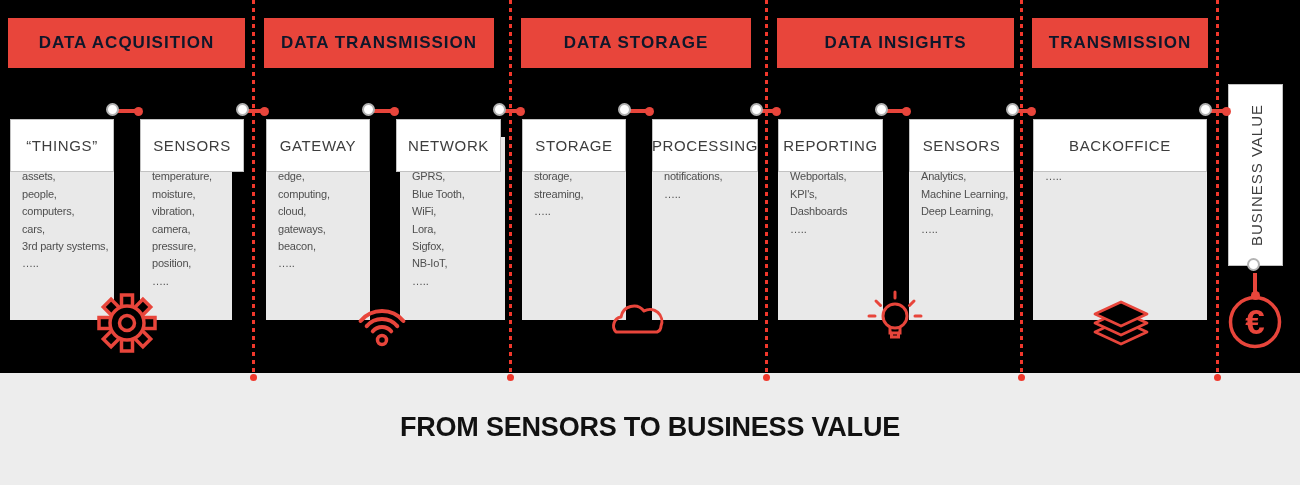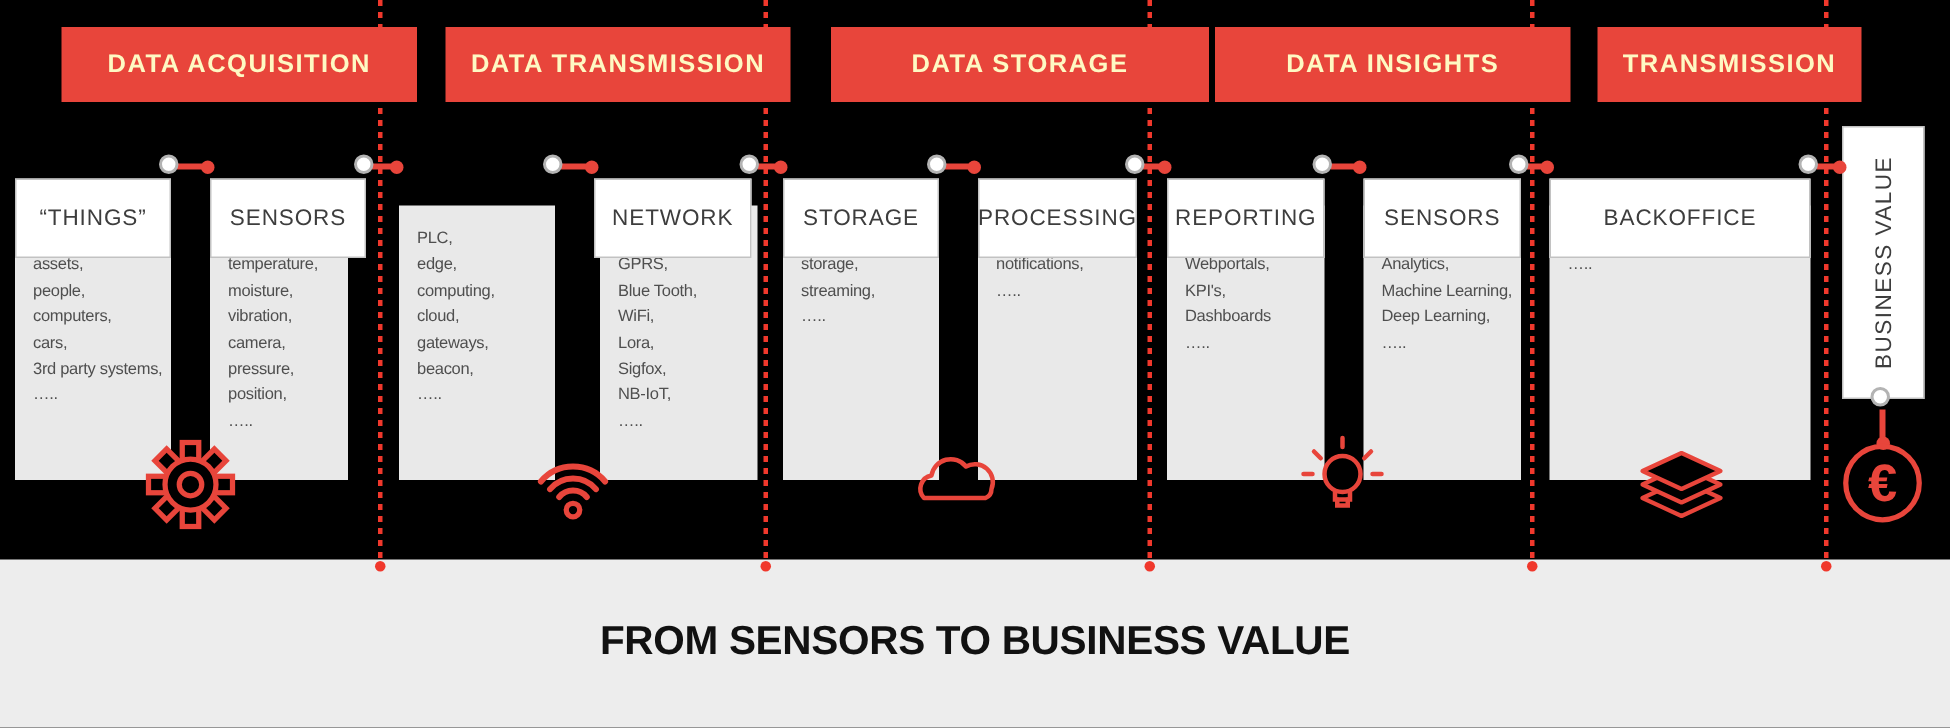--- a/index.html
+++ b/index.html
@@ -6,23 +6,23 @@
     --red:#e8453b;
     --dotred:#f0382c;
     --panel:#e9e9e9;
     --footer:#ededed;
     --border:#c2c2c2;
   }
   *{margin:0;padding:0;box-sizing:border-box;}
   body{font-family:"Liberation Sans",sans-serif;background:#fff;}
   #app{position:relative;width:1300px;height:485px;overflow:hidden;background:#000;}
   .stage{position:absolute;left:0;top:0;width:1300px;height:373px;background:#000;}
-  .hdr{position:absolute;top:18px;height:50px;background:var(--red);color:#fef9c3;
+  .hdr{position:absolute;top:18px;height:50px;background:var(--red);color:#0f172a;
        font-weight:bold;font-size:17px;letter-spacing:1px;display:flex;
-       align-items:center;justify-content:center;z-index:2;margin-left:33px;}
+       align-items:center;justify-content:center;z-index:2;}
   .lbl{position:absolute;top:84px;height:53px;background:#fff;border:1px solid var(--border);
        display:flex;align-items:center;justify-content:center;font-size:15px;
        letter-spacing:.6px;color:#3d3d3d;z-index:3;margin-top:35px;}
   .lst{position:absolute;top:137px;height:183px;background:var(--panel);
        padding:14px 4px 0 12px;font-size:11px;letter-spacing:-0.2px;line-height:17.4px;
        color:#4f4f4f;white-space:pre-line;z-index:2;}
   .port{position:absolute;width:13px;height:13px;background:#fff;border:2px solid #b3b3b3;
         border-radius:50%;z-index:6;}
   .cline{position:absolute;top:109px;height:4px;background:var(--red);z-index:4;}
   .cdot{position:absolute;top:106.5px;width:9px;height:9px;border-radius:50%;
@@ -49,26 +49,27 @@
   <div class="stage">
 
     <div class="vdiv" style="left:252px"></div>
     <div class="vdiv" style="left:509px"></div>
     <div class="vdiv" style="left:765px"></div>
     <div class="vdiv" style="left:1020px"></div>
     <div class="vdiv" style="left:1216px"></div>
 
     <div class="hdr" style="left:8px;width:237px">DATA ACQUISITION</div>
     <div class="hdr" style="left:264px;width:230px">DATA TRANSMISSION</div>
-    <div class="hdr" style="left:521px;width:252px">DATA STORAGE</div>
+    <div class="hdr" style="left:521px;width:230px">DATA STORAGE</div>
     <div class="hdr" style="left:777px;width:237px">DATA INSIGHTS</div>
     <div class="hdr" style="left:1032px;width:176px">TRANSMISSION</div>
 
     <div class="lbl" style="left:10px;width:104px">“THINGS”</div>
     <div class="lbl" style="left:140px;width:104px">SENSORS</div>
+    <div class="lbl" style="left:266px;width:104px">GATEWAY</div>
     <div class="lbl" style="left:396px;width:105px">NETWORK</div>
     <div class="lbl" style="left:522px;width:104px">STORAGE</div>
     <div class="lbl" style="left:652px;width:106px">PROCESSING</div>
     <div class="lbl" style="left:778px;width:105px">REPORTING</div>
     <div class="lbl" style="left:909px;width:105px">SENSORS</div>
     <div class="lbl" style="left:1033px;width:174px">BACKOFFICE</div>
 
     <div class="lst" style="left:10px;width:104px">Machines,
 assets,
 people,

